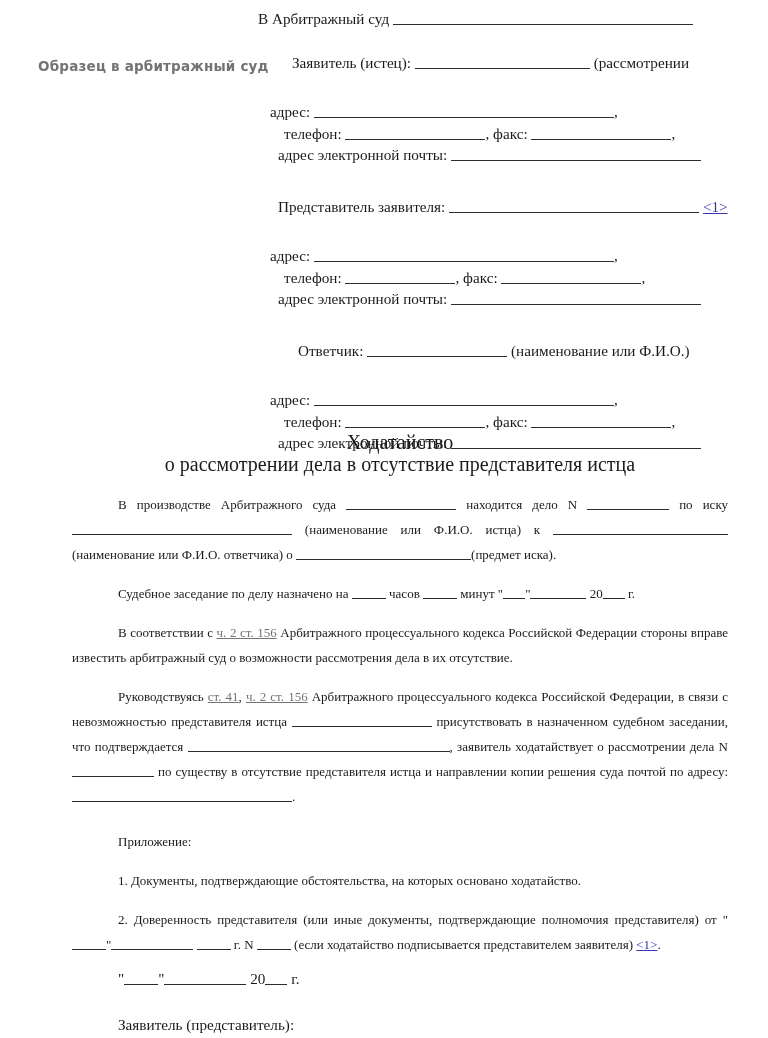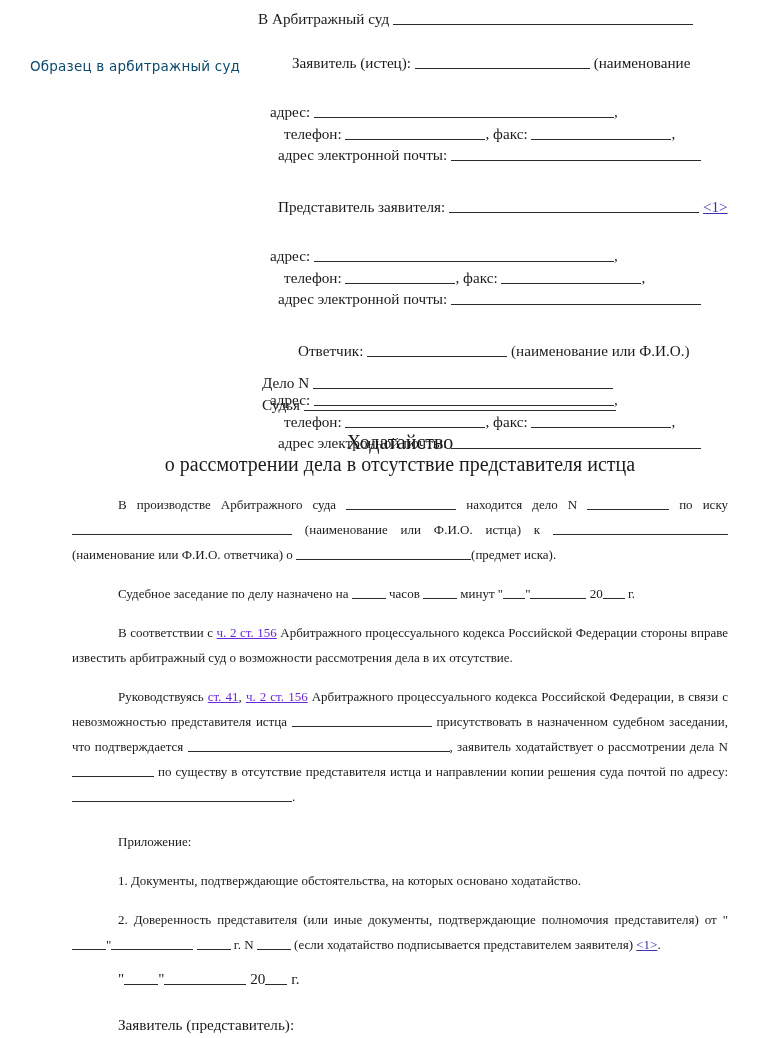--- a/index.html
+++ b/index.html
@@ -19,27 +19,27 @@
   .page {
     position: relative;
     width: 768px;
     height: 1038px;
     box-sizing: border-box;
   }
 
   
   .stamp {
     position: absolute;
-    left: 30px;
+    left: 38px;
     top: 58px;
     font-family: "DejaVu Sans", sans-serif;
     font-size: 13.5px;
-    font-weight: 400;
+    font-weight: 700;
     letter-spacing: 0.2px;
-    color: #0c4a6e;
+    color: #737373;
     white-space: nowrap;
   }
 
   
   .header-block {
     position: absolute;
     left: 258px;
     top: 8px;
     width: 470px;
     font-size: 15.2px;
@@ -78,21 +78,21 @@
   .b-260 { width: 262px; }
   .b-300 { width: 300px; }
 
   
   .ref {
     color: #3a34b4;
     text-decoration: underline;
     white-space: nowrap;
   }
   .lawlink {
-    color: #6d28d9;
+    color: #737373;
     text-decoration: underline;
     white-space: nowrap;
   }
 
   
   .case-block {
     position: absolute;
     left: 262px;
     top: 372px;
     width: 466px;
@@ -152,21 +152,21 @@
     <span class="hline">
       <span>В Арбитражный суд</span>
       <span class="blank b-300"></span>
     </span>
 
     <div class="gap-md"></div>
 
     <span class="hline hl-indent-1">
       <span>Заявитель (истец):</span>
       <span class="blank b-xxl"></span>
-      <span>(наименование</span>
+      <span>(рассмотрении</span>
     </span>
 
     <span class="hline hl-indent-4">
       <span>адрес:</span>
       <span class="blank b-300"></span><span>,</span>
     </span>
 
     <span class="hline hl-indent-5">
       <span>телефон:</span>
       <span class="blank b-xl"></span><span>, факс:</span>
@@ -221,30 +221,20 @@
       <span class="blank b-xl"></span><span>,</span>
     </span>
 
     <span class="hline hl-indent-2">
       <span>адрес электронной почты:</span>
       <span class="blank b-250"></span>
     </span>
 
   </div>
 
-  <div class="case-block">
-    <span class="hline">
-      <span>Дело N</span>
-      <span class="blank b-300"></span>
-    </span>
-    <span class="hline">
-      <span>Судья</span>
-      <span class="blank" style="width:312px"></span>
-    </span>
-  </div>
 
   <div class="title-block">
     <div>Ходатайство</div>
     <div>о рассмотрении дела в отсутствие представителя истца</div>
   </div>
 
   <div class="body-block">
 
     <p class="para first-indent">
       <span>В производстве Арбитражного суда</span>

